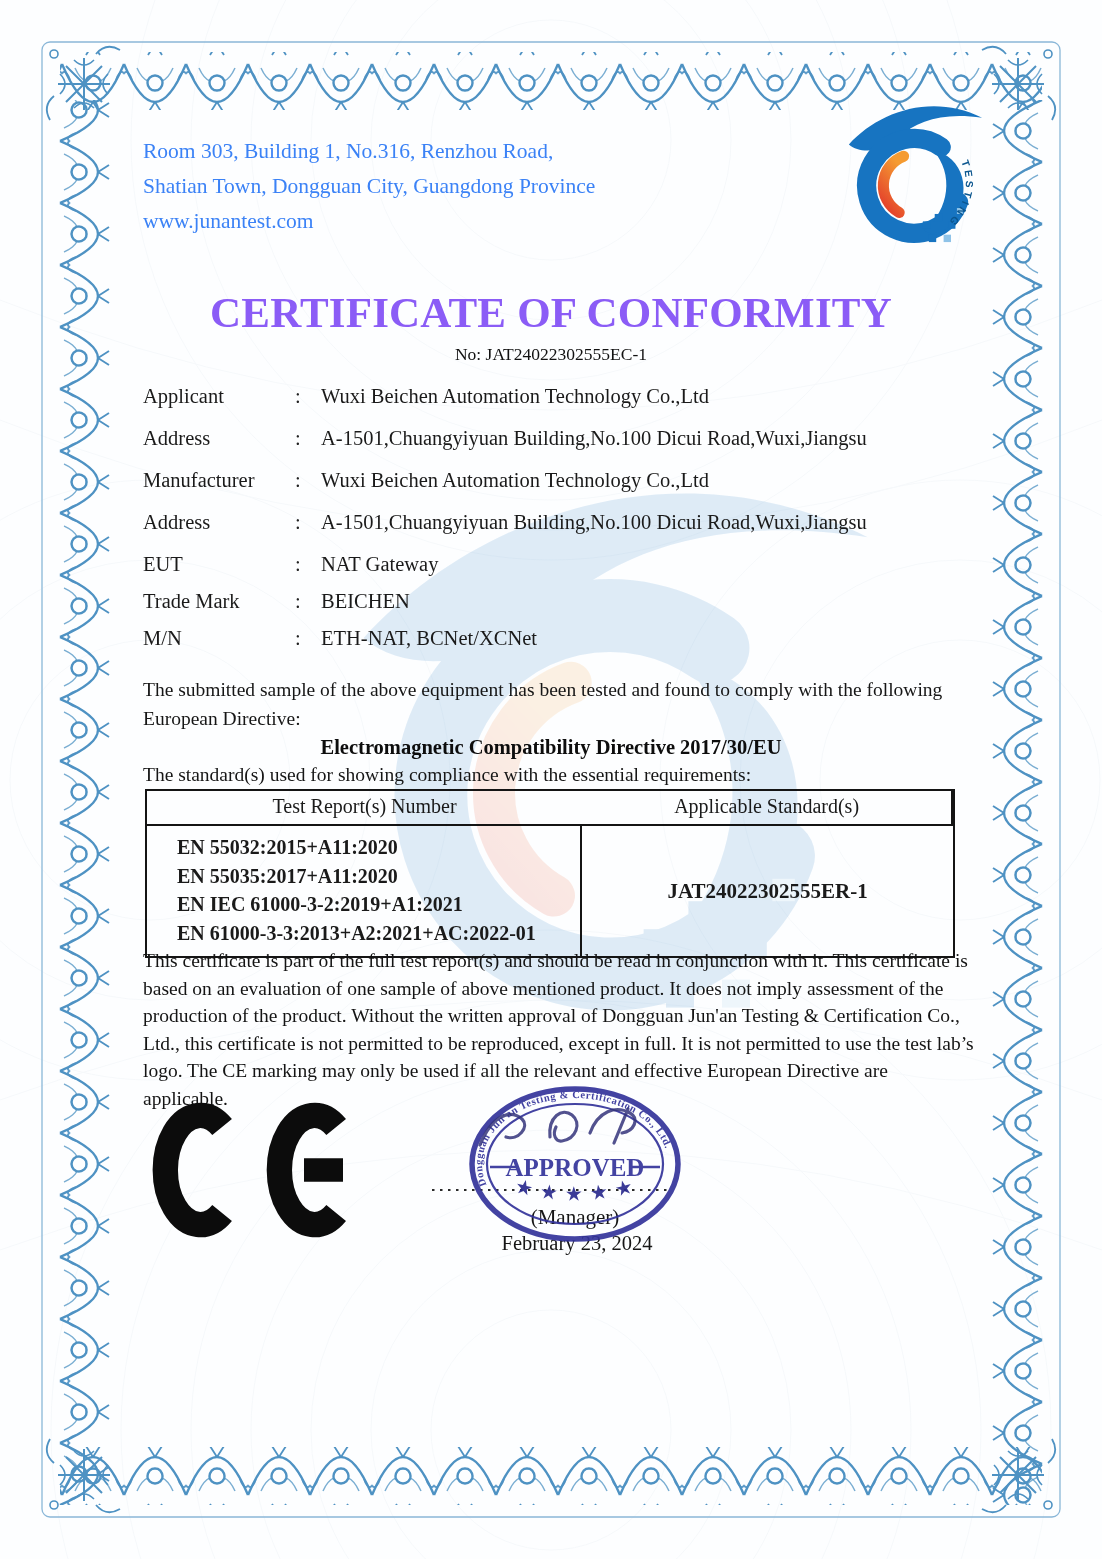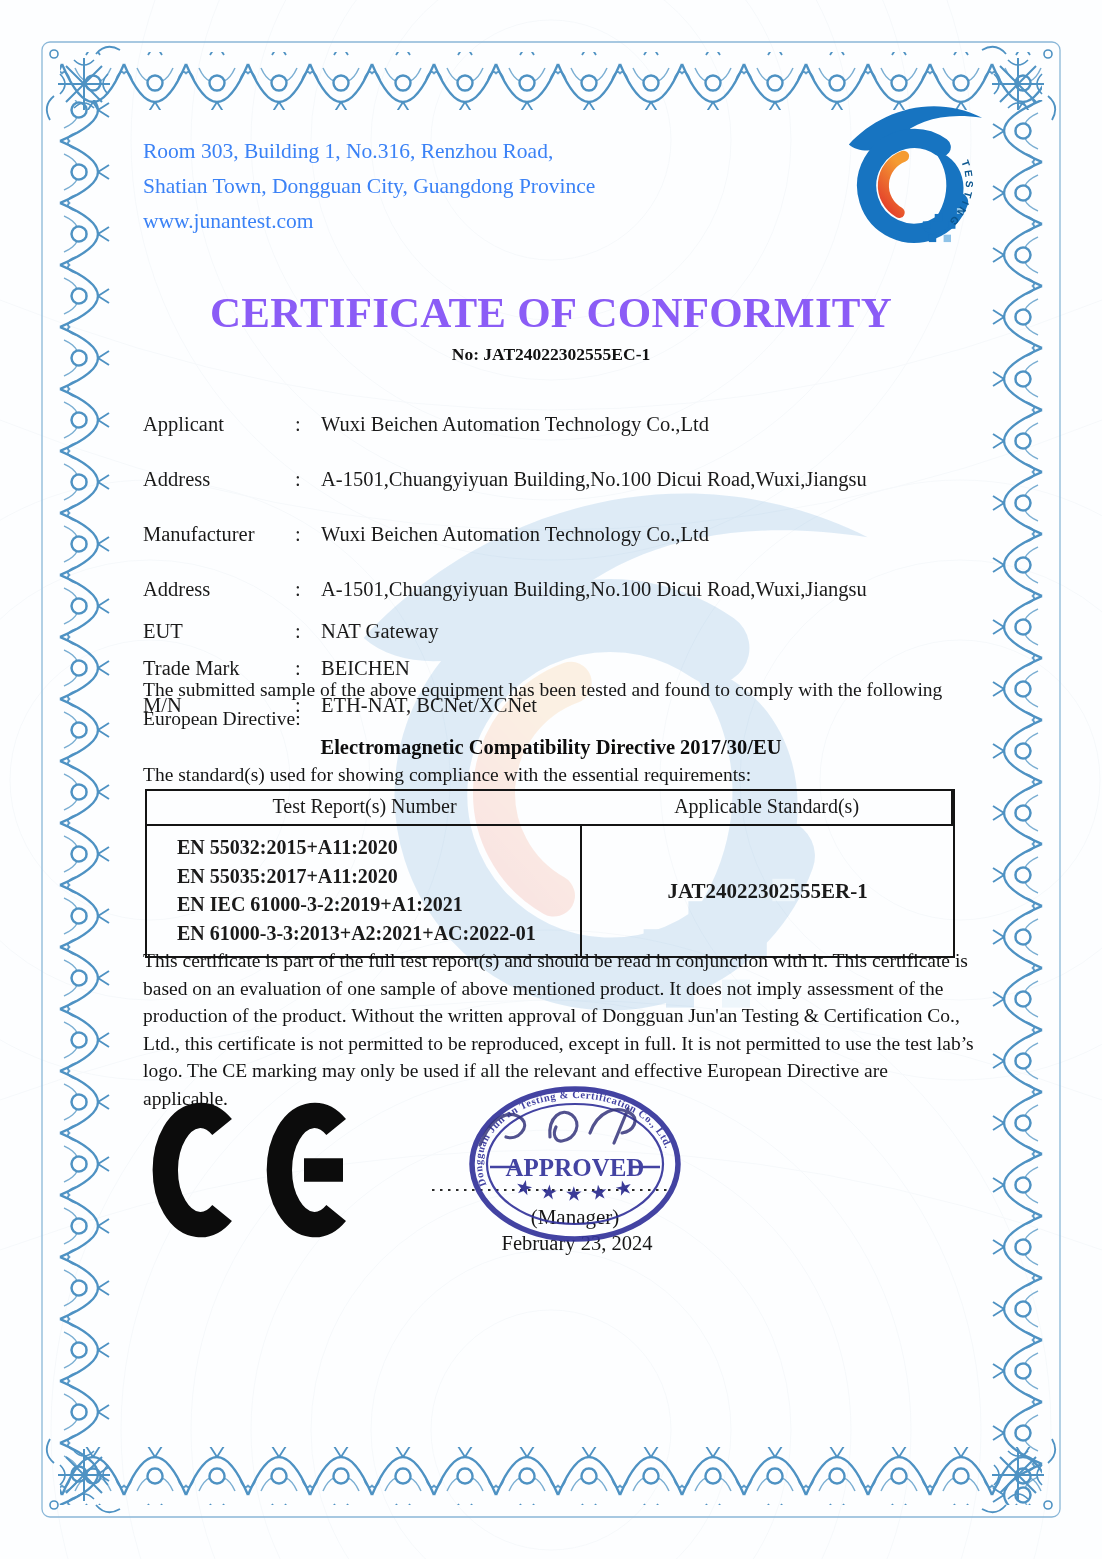--- a/index.html
+++ b/index.html
@@ -13,25 +13,25 @@
     color:#1a1a1a;
   }
   .abs{position:absolute;}
   .bg-svg{left:0;top:0;width:1102px;height:1559px;z-index:0;}
   .content{position:absolute;inset:0;z-index:1;}
 
   .addr{left:143px;top:134px;font-size:21.5px;line-height:35px;color:#3b82f6;}
   .logo-box{left:838px;top:100px;width:152px;height:148px;}
 
   .title{left:0;right:0;top:288px;text-align:center;font-size:43px;font-weight:bold;color:#8b5cf6;letter-spacing:0.2px;}
-  .certno{left:0;right:0;top:344px;text-align:center;font-size:17.5px;font-weight:bold;color:#111;}
+  .certno{left:0;right:0;top:344px;text-align:center;font-size:17.5px;font-weight:normal;color:#111;}
 
   .fields{left:143px;top:383px;width:825px;}
   .frow{display:grid;grid-template-columns:152px 26px 1fr;font-size:20.5px;line-height:27px;}
-  .frow.g1{margin-bottom:15px;margin-top:28px;}
+  .frow.g1{margin-bottom:15px;}
   .frow.g2{margin-bottom:10px;}
   .frow .sep{text-align:left;color:#222;}
 
   .intro{left:143px;top:676px;width:832px;font-size:19.5px;line-height:28.5px;color:#161616;}
   .directive{left:0;right:0;top:736px;text-align:center;font-size:20.5px;font-weight:bold;color:#0d0d0d;}
   .stdintro{left:143px;top:764px;width:832px;font-size:19.5px;color:#161616;}
 
   .stdtable{left:145px;top:789px;width:806px;border:2px solid #141414;background:transparent;}
   .trow{display:grid;grid-template-columns:54% 46%;}
   .thead{border-bottom:2px solid #141414;}

